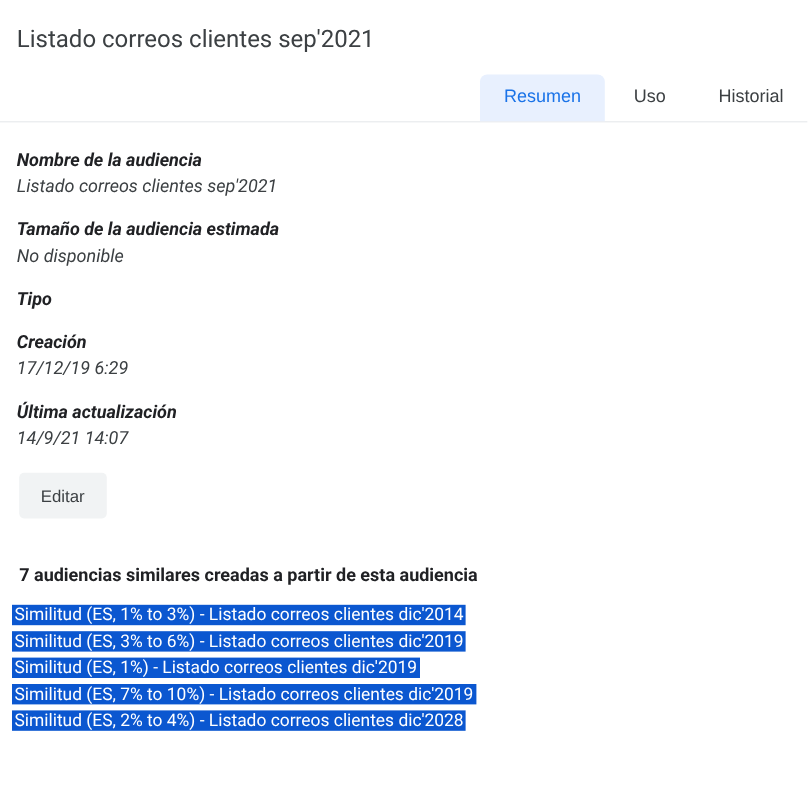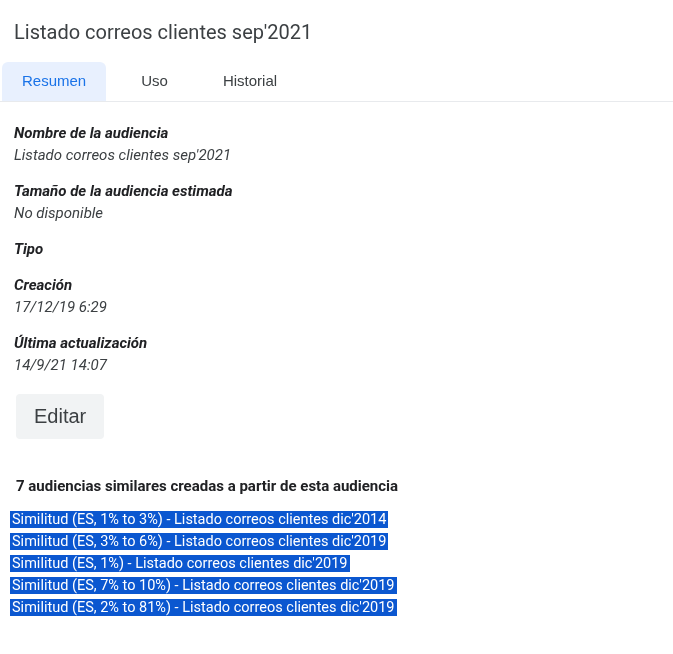--- a/index.html
+++ b/index.html
@@ -15,24 +15,25 @@
       padding: 16px 0 20px 12px;
     }
     .page-title {
       font-size: 20px;
       font-weight: 400;
       color: #3c4043;
       padding: 4px 0 18px 2px;
     }
     .tabs {
       display: flex;
-      gap: 15px;
+      gap: 4px;
       border-bottom: 1px solid #e8eaed;
       margin-left: -12px;
       padding-left: 2px;
+      justify-content: flex-end;
     }
     .tab {
       padding: 10px 20px 12px 20px;
       font-size: 15px;
       font-weight: 500;
       color: #3c4043;
       cursor: pointer;
       background: transparent;
       border: none;
       border-radius: 6px 6px 0 0;
@@ -58,21 +59,21 @@
       font-size: 15px;
       color: #3c4043;
       font-weight: 400;
     }
     .edit-button {
       display: inline-block;
       background: #f1f3f4;
       border: none;
       border-radius: 4px;
       padding: 11px 18px;
-      font-size: 20px;
+      font-size: 14px;
       color: #3c4043;
       cursor: pointer;
       margin-top: 2px;
       margin-bottom: 6px;
       margin-left: 2px;
     }
     .similar-heading {
       font-size: 15px;
       font-weight: 700;
       color: #202124;
@@ -134,17 +135,17 @@
 
   <button class="edit-button">Editar</button>
 
   <div class="similar-heading">7 audiencias similares creadas a partir de esta audiencia</div>
 
   <div class="similar-list">
     <a class="similar-item"><span>Similitud (ES, 1% to 3%) - Listado correos clientes dic'2014</span></a>
     <a class="similar-item"><span>Similitud (ES, 3% to 6%) - Listado correos clientes dic'2019</span></a>
     <a class="similar-item"><span>Similitud (ES, 1%) - Listado correos clientes dic'2019</span></a>
     <a class="similar-item"><span>Similitud (ES, 7% to 10%) - Listado correos clientes dic'2019</span></a>
-    <a class="similar-item"><span>Similitud (ES, 2% to 81%) - Listado correos clientes dic'2019</span></a>
+    <a class="similar-item"><span>Similitud (ES, 2% to 4%) - Listado correos clientes dic'2028</span></a>
 
   </div>
 
 </div>
 
 </body></html>

